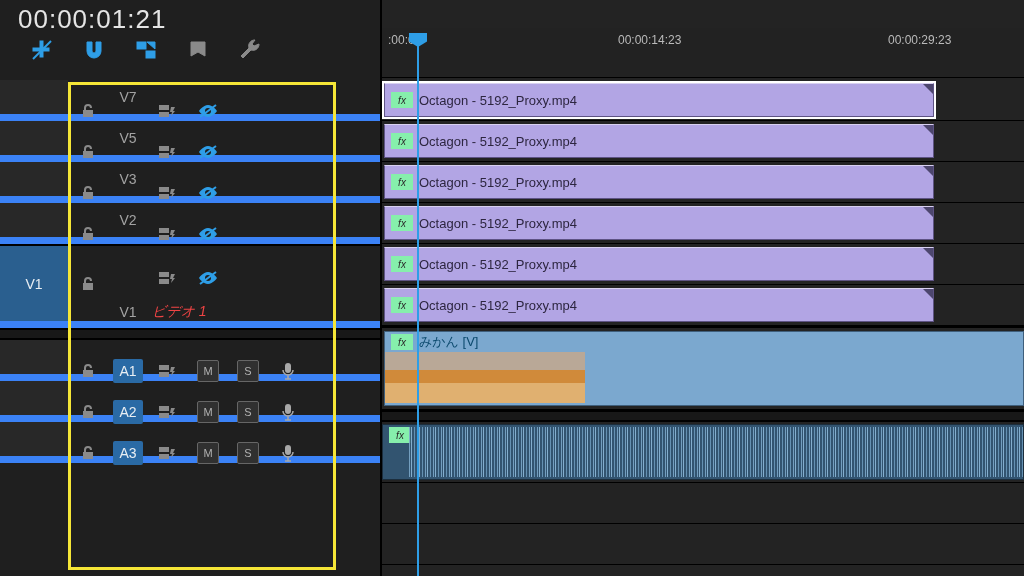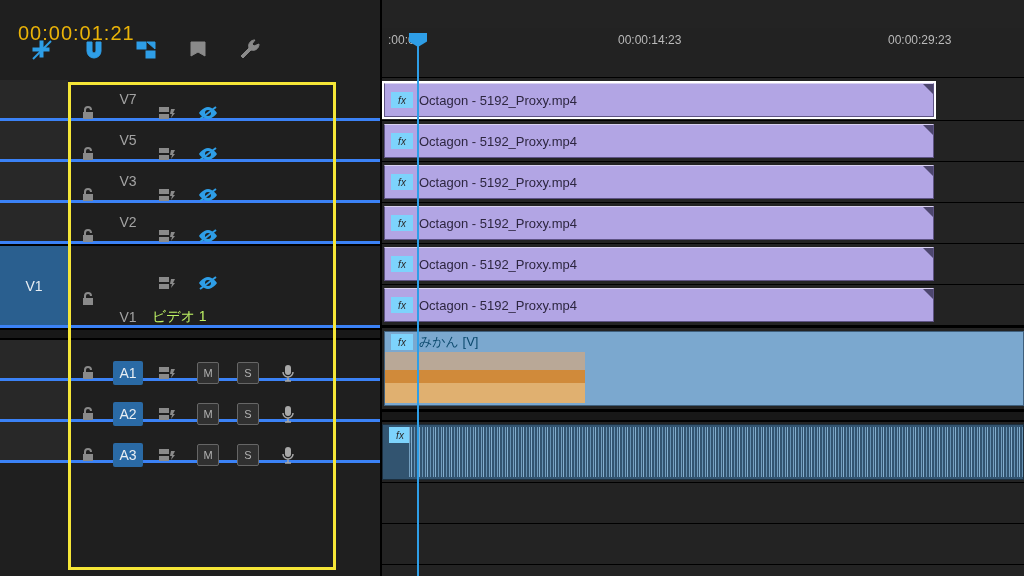--- a/index.html
+++ b/index.html
@@ -1,51 +1,51 @@
 <!DOCTYPE html>
 <html><head>
 <meta charset="utf-8">
 <style>
   * { box-sizing: border-box; margin: 0; padding: 0; font-family: "Helvetica Neue", Arial, sans-serif; }
   body { background:#1f1f1f; color:#c8c8c8; width:1024px; height:576px; overflow:hidden; position:relative; font-size:12px; }
   
   .hdr { position:absolute; left:0; top:0; right:0; height:30px; }
-  .tc  { position:absolute; left:18px; top:22px; color:#eab308; font-size:20px; letter-spacing:1px; font-weight:500;}
+  .tc  { position:absolute; left:18px; top:4px; color:#e5e5e5; font-size:26px; letter-spacing:1px; font-weight:500;}
   .toolbar { position:absolute; left:30px; top:38px; display:flex; gap:28px; align-items:center; }
   .ticon { width:24px; height:24px; display:flex; align-items:center; justify-content:center; }
   .blue svg *{ fill:#2e9ee7; stroke:#2e9ee7; }
   .grey svg *{ fill:#8a8a8a; stroke:#8a8a8a; }
   
   .tracks { position:absolute; left:0; top:80px; width:380px; bottom:0; }
   .highlight { position:absolute; left:68px; top:82px; width:268px; height:488px; border:3px solid #f5e637; pointer-events:none; }
-  .trk { display:flex; align-items:center; height:41px; border-bottom:3px solid #3b82f6; }
-  .trk.tall { height:84px; border-top:2px solid #000;}
+  .trk { display:flex; align-items:center; height:41px; border-bottom:7px solid #3b82f6; }
+  .trk.tall { height:84px; border-top:2px solid #000;align-items:flex-end;}
   .src { width:68px; height:100%; background:#282828; display:flex; align-items:center; justify-content:center; color:#aeb7bf; font-size:14px; }
   .src.on { background:#2a5f8f; color:#e8eef3;}
   .cel { width:40px; display:flex; align-items:center; justify-content:center; height:100%;margin-top:27px; }
   .lbl { width:40px; color:#a3a3a3; font-size:14px; text-align:center;}
-  .trkname { color:#bef264; font-size:14px; padding-left:4px;}
+  .trkname { color:#ef4444; font-size:14px; padding-left:4px;font-style:italic;}
   .badge { background:#2a6aa5; color:#e8eef3; padding:4px 6px; border-radius:2px; font-size:14px; min-width:28px; text-align:center;}
   .btn { width:22px; height:22px; border:1px solid #666; border-radius:2px; color:#b2b2b2; font-size:11px; display:flex; align-items:center; justify-content:center; background:#303030;}
   .sep { height:12px; background:#181818; border-top:2px solid #000; border-bottom:2px solid #000;}
   .ic { width:22px; height:22px; display:flex; align-items:center; justify-content:center;}
   
   .tl { position:absolute; left:380px; top:0; right:0; bottom:0; background:#232323; border-left:2px solid #000;}
   .ruler { position:absolute; left:0; right:0; top:28px; height:50px; background:#222; border-bottom:1px solid #000;}
   .rlabel { position:absolute; top:5px; color:#bababa; font-size:12px;}
   .playhead { position:absolute; top:33px; bottom:0; width:2px; background:#2e9ee7; left:35px; z-index:50;}
   .playhead::before{ content:""; position:absolute; top:0; left:-8px; width:18px; height:14px; background:#2e9ee7; clip-path:polygon(0 0,100% 0,100% 60%,50% 100%,0 60%); }
   .clips { position:absolute; left:0; right:0; top:80px; bottom:0;}
   .row { position:relative; height:41px; border-bottom:1px solid #000;}
   .row.tall{ height:84px; border-top:2px solid #000;}
   .row.aud { height:41px; }
   .audwrap{ height:61px; border-bottom:1px solid #000; position:relative;}
   .clip { position:absolute; top:3px; bottom:3px; background:#b2a5e4; border:1px solid #5e5384; border-top:1px solid #d8d0f0; display:flex; align-items:center; }
   .clip.sel{ outline:2px solid #fff; }
-  .fx { width:22px; height:16px; background:#7dd3fc; color:#2b2b2b; font-size:10px; font-style:italic; display:flex; align-items:center; justify-content:center; margin:13px 6px;}
+  .fx { width:22px; height:16px; background:#86efac; color:#2b2b2b; font-size:10px; font-style:italic; display:flex; align-items:center; justify-content:center; margin:13px 6px;}
   .clipname{ color:#2d2640; font-size:13px;}
   .vclip { background:#7ba8cf; border:1px solid #3f5f7c;}
   .vclip .clipname{ color:#0c4a6e;}
   .aclip{ position:absolute; top:2px; bottom:2px; left:0; right:0; background:#325470; border:1px solid #1c2e3d;}
   .wave{ position:absolute; left:26px; right:0; top:2px; bottom:2px;
     background: repeating-linear-gradient(90deg,#7aa6c7 0 1px,#325470 1px 2px,#8cb8d8 2px 3px,#325470 3px 5px,#6a98ba 5px 6px,#325470 6px 8px);
     opacity:.9;}
   .thumb { position:absolute; left:0; top:20px; bottom:2px; width:200px; background:linear-gradient(180deg,#b9a897 0 35%,#d08a3a 35% 60%,#e0b070 60% 100%); }
   .dogear{ position:absolute; right:0; top:0; width:0; height:0; border-left:10px solid transparent; border-top:10px solid #4d466e;}
   

